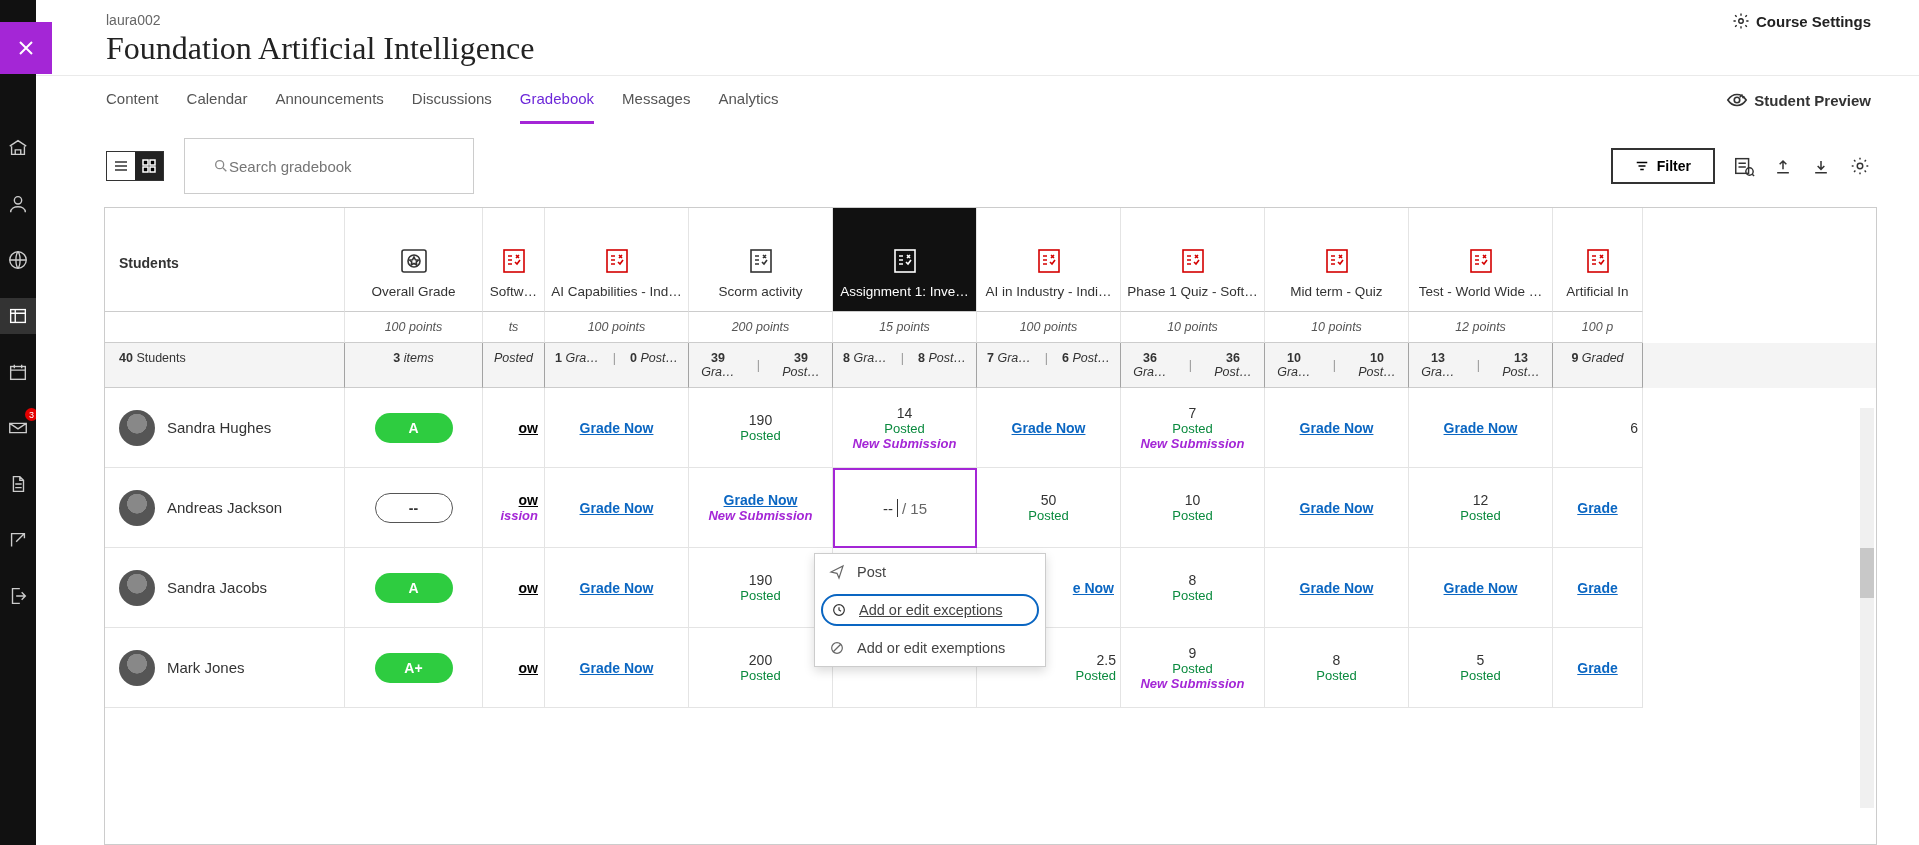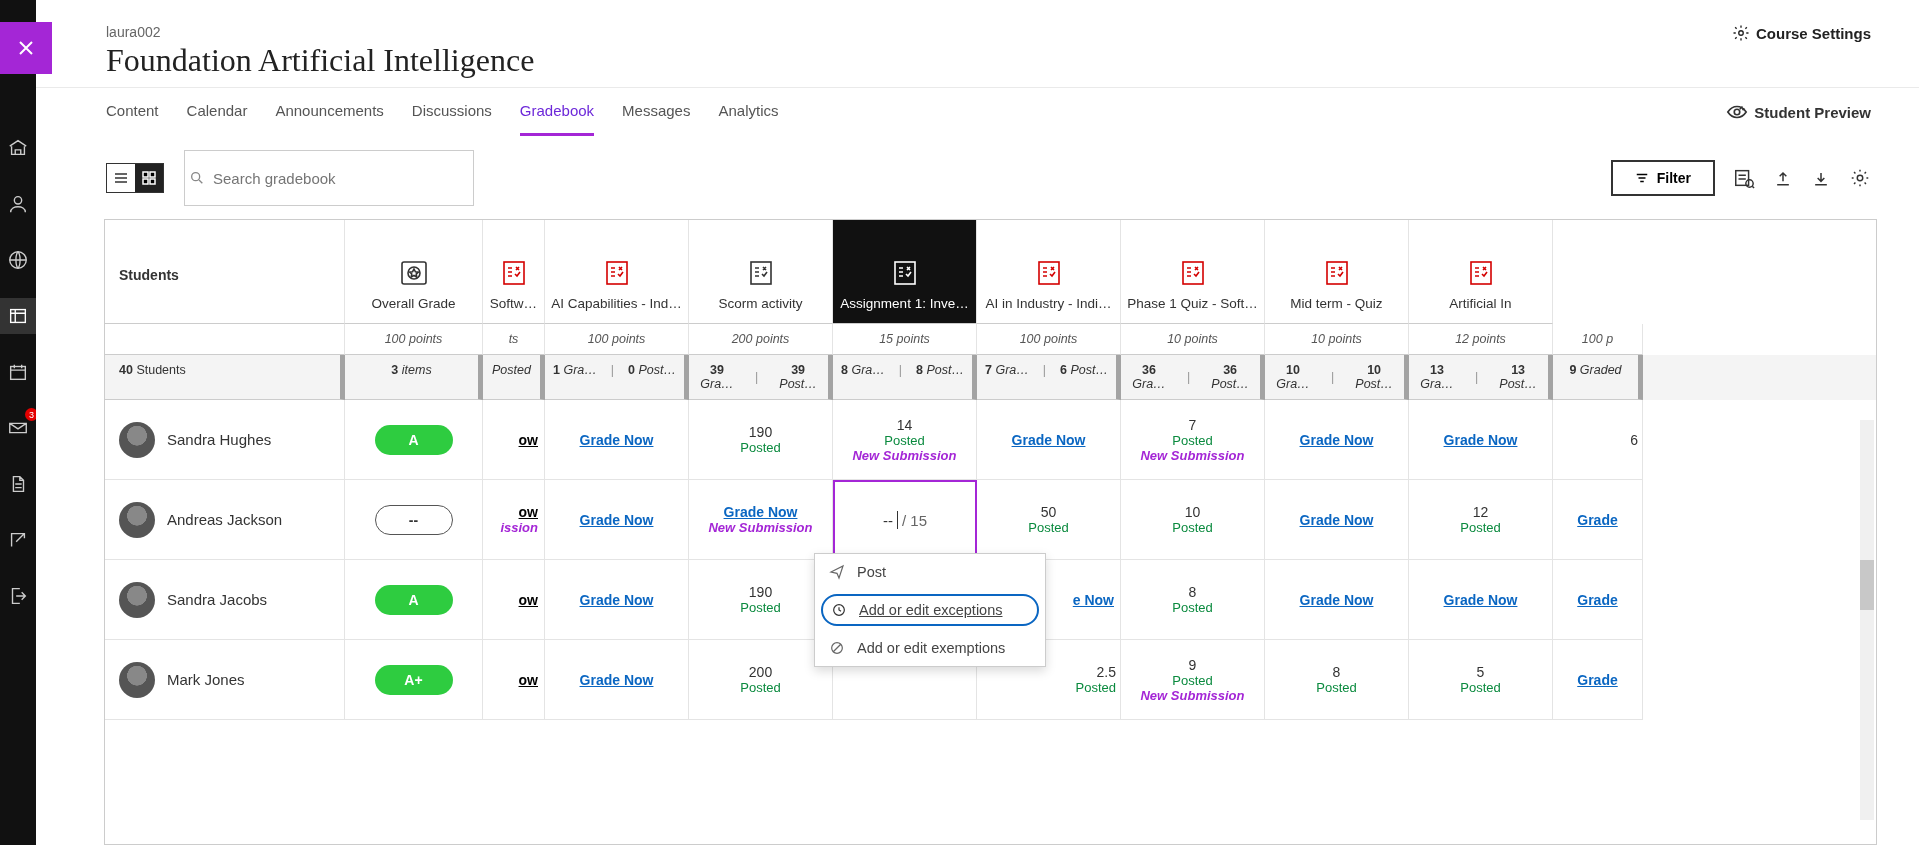--- a/index.html
+++ b/index.html
@@ -6,53 +6,53 @@
 body { font-family: "Segoe UI", Arial, sans-serif; font-size: 14px; color: #333; background: #fff; overflow: hidden; }
 .root { display: flex; height: 845px; width: 1919px; }
 .leftbar { width: 36px; background: #111; display: flex; flex-direction: column; align-items: center; padding-top: 10px; position: relative; }
 .close-tab { position: absolute; top: 22px; left: 0; width: 52px; height: 52px; background: #a426d6; display: flex; align-items: center; justify-content: center; z-index: 10; }
 .close-tab svg { stroke: #fff; }
 .leftbar .nav-icon { width: 36px; height: 36px; display: flex; align-items: center; justify-content: center; margin-top: 20px; color: #ccc; }
 .leftbar .nav-icon.first { margin-top: 120px; }
 .badge-dot { position: relative; }
 .badge-dot::after { content: attr(data-badge); position: absolute; top: -2px; right: -2px; background: #e40000; color: #fff; font-size: 9px; width: 13px; height: 13px; border-radius: 50%; display: flex; align-items: center; justify-content: center; }
 .main { flex: 1; background: #fff; display: flex; flex-direction: column; position: relative; }
-.header-row { padding: 24px 48px 8px 70px; display: flex; align-items: flex-start; justify-content: space-between; }
+.header-row { padding: 12px 48px 8px 70px; display: flex; align-items: flex-start; justify-content: space-between; }
 .breadcrumb { font-size: 14px; color: #666; }
 .title { font-family: Georgia, serif; font-size: 32px; font-weight: 400; color: #222; margin-top: 2px; }
 .settings-link { display: flex; align-items: center; gap: 6px; font-size: 15px; font-weight: 600; color: #222; cursor: pointer; }
 .tabbar { border-top: 1px solid #eaeaea; padding: 0 48px 0 70px; display: flex; align-items: center; justify-content: space-between; }
 .tabs { display: flex; gap: 28px; }
 .tab { padding: 14px 0; font-size: 15px; color: #555; cursor: pointer; border-bottom: 3px solid transparent; }
 .tab.active { color: #6d28d9; font-weight: 400; border-bottom-color: #a426d6; }
 .preview-link { display: flex; align-items: center; gap: 6px; font-size: 15px; font-weight: 600; cursor: pointer; }
 .toolbar { padding: 14px 48px 12px 70px; display: flex; align-items: center; justify-content: space-between; border-bottom: 1px solid transparent; }
 .toolbar-left { display: flex; align-items: center; gap: 20px; }
 .view-toggle { display: inline-flex; border: 1px solid #333; overflow: hidden; }
 .view-btn { width: 28px; height: 28px; display: flex; align-items: center; justify-content: center; cursor: pointer; background: #fff; }
 .view-btn.active { background: #222; color: #fff; }
-.search-wrap { border: 1px solid #ccc; height: 56px; width: 290px; display: flex; align-items: center; padding: 0 4px; gap: 8px; }
+.search-wrap { border: 1px solid #ccc; height: 56px; width: 290px; display: flex; align-items: center; padding: 0 28px; }
 .search-wrap input { border: none; outline: none; font-size: 15px; flex: 1; }
 .toolbar-right { display: flex; align-items: center; gap: 18px; }
 .filter-btn { border: 2px solid #333; padding: 8px 22px; font-size: 14px; font-weight: 600; display: flex; align-items: center; gap: 8px; cursor: pointer; background: #fff; }
 .icon-btn { cursor: pointer; display: flex; }
 .grid-wrap { margin: 0 42px 0 68px; border: 1px solid #ccc; position: relative; overflow: hidden; flex: 1; }
 .grid-head { display: grid; grid-template-columns: 240px 138px 62px 144px 144px 144px 144px 144px 144px 144px 90px; background: #fff; }
 .gh { border-right: 1px solid #e4e4e4; border-bottom: 1.5px solid #ccc; padding: 18px 6px 12px; display: flex; flex-direction: column; align-items: center; justify-content: flex-end; font-size: 13.5px; color: #333; text-align: center; position: relative; height: 104px; }
 .gh.students { align-items: flex-start; justify-content: center; padding-left: 14px; font-size: 14px; font-weight: 600; }
 .gh.active { background: #111; color: #fff; }
 .gh .col-icon { margin-bottom: 8px; }
 .gh.red .col-icon { color: #d40000; }
 .gh.overall .col-icon, .gh.scorm .col-icon { color: #333; }
 .gh.active .col-icon { color: #fff; }
 .gh .label { white-space: nowrap; overflow: hidden; text-overflow: ellipsis; max-width: 100%; }
 .points-row { display: grid; grid-template-columns: 240px 138px 62px 144px 144px 144px 144px 144px 144px 144px 90px; }
 .points-cell { border-right: 1px solid #e4e4e4; border-bottom: 1.5px solid #ccc; padding: 8px 6px; font-size: 12.5px; font-style: italic; color: #555; text-align: center; }
 .summary-row { display: grid; grid-template-columns: 240px 138px 62px 144px 144px 144px 144px 144px 144px 144px 90px; background: #f4f4f4; }
-.summary-cell { border-right: 5px solid #a3a3a3; border-bottom: 1.5px solid #ccc; padding: 8px 4px; font-size: 12.5px; color: #333; text-align: center; }
+.summary-cell { border-right: 1px solid #a3a3a3; border-bottom: 1.5px solid #ccc; padding: 8px 4px; font-size: 12.5px; color: #333; text-align: center; }
 .summary-cell.first { text-align: left; padding-left: 14px; }
 .summary-cell b { font-weight: 700; }
 .summary-split { display: flex; justify-content: center; gap: 14px; align-items: center; }
 .summary-split .sep { color: #999; }
 .data-row { display: grid; grid-template-columns: 240px 138px 62px 144px 144px 144px 144px 144px 144px 144px 90px; min-height: 80px; }
 .data-cell { border-right: 1px solid #e4e4e4; border-bottom: 1px solid #e4e4e4; display: flex; flex-direction: column; align-items: center; justify-content: center; font-size: 14px; padding: 6px 4px; position: relative; }
 .student-cell { flex-direction: row; justify-content: flex-start; padding-left: 14px; gap: 12px; }
 .avatar { width: 36px; height: 36px; border-radius: 50%; background: radial-gradient(circle at 50% 38%, #888 0 34%, #555 35% 100%); }
 .name { font-size: 15px; }
 .pill { display: inline-flex; align-items: center; justify-content: center; min-width: 78px; height: 30px; border-radius: 16px; font-weight: 600; font-size: 14px; }
@@ -306,20 +306,29 @@
             </div>
             <div class="label">Mid term - Quiz</div>
           </div>
           <div class="gh red ">
             <div class="col-icon">
               <svg width="30" height="30" viewBox="0 0 30 30" fill="none" stroke="#d40000" stroke-width="1.6">
                 <rect x="5" y="4" width="20" height="22"></rect>
                 <path d="M9 10h4M9 14h4M9 18h4M17 9l3 3M20 9l-3 3M16 16l2 2 3-4"></path>
               </svg>
             </div>
+            <div class="label">Test - World Wide …</div>
+          </div>
+          <div class="gh red ">
+            <div class="col-icon">
+              <svg width="30" height="30" viewBox="0 0 30 30" fill="none" stroke="#d40000" stroke-width="1.6">
+                <rect x="5" y="4" width="20" height="22"></rect>
+                <path d="M9 10h4M9 14h4M9 18h4M17 9l3 3M20 9l-3 3M16 16l2 2 3-4"></path>
+              </svg>
+            </div>
             <div class="label">Artificial In</div>
           </div>
         </div>
       <div class="points-row" id="pointsRow">
           <div class="points-cell" style="border-right:1px solid #e4e4e4"></div>
           <div class="points-cell">100 points</div>
           <div class="points-cell">ts</div>
           <div class="points-cell">100 points</div>
           <div class="points-cell">200 points</div>
           <div class="points-cell">15 points</div>

